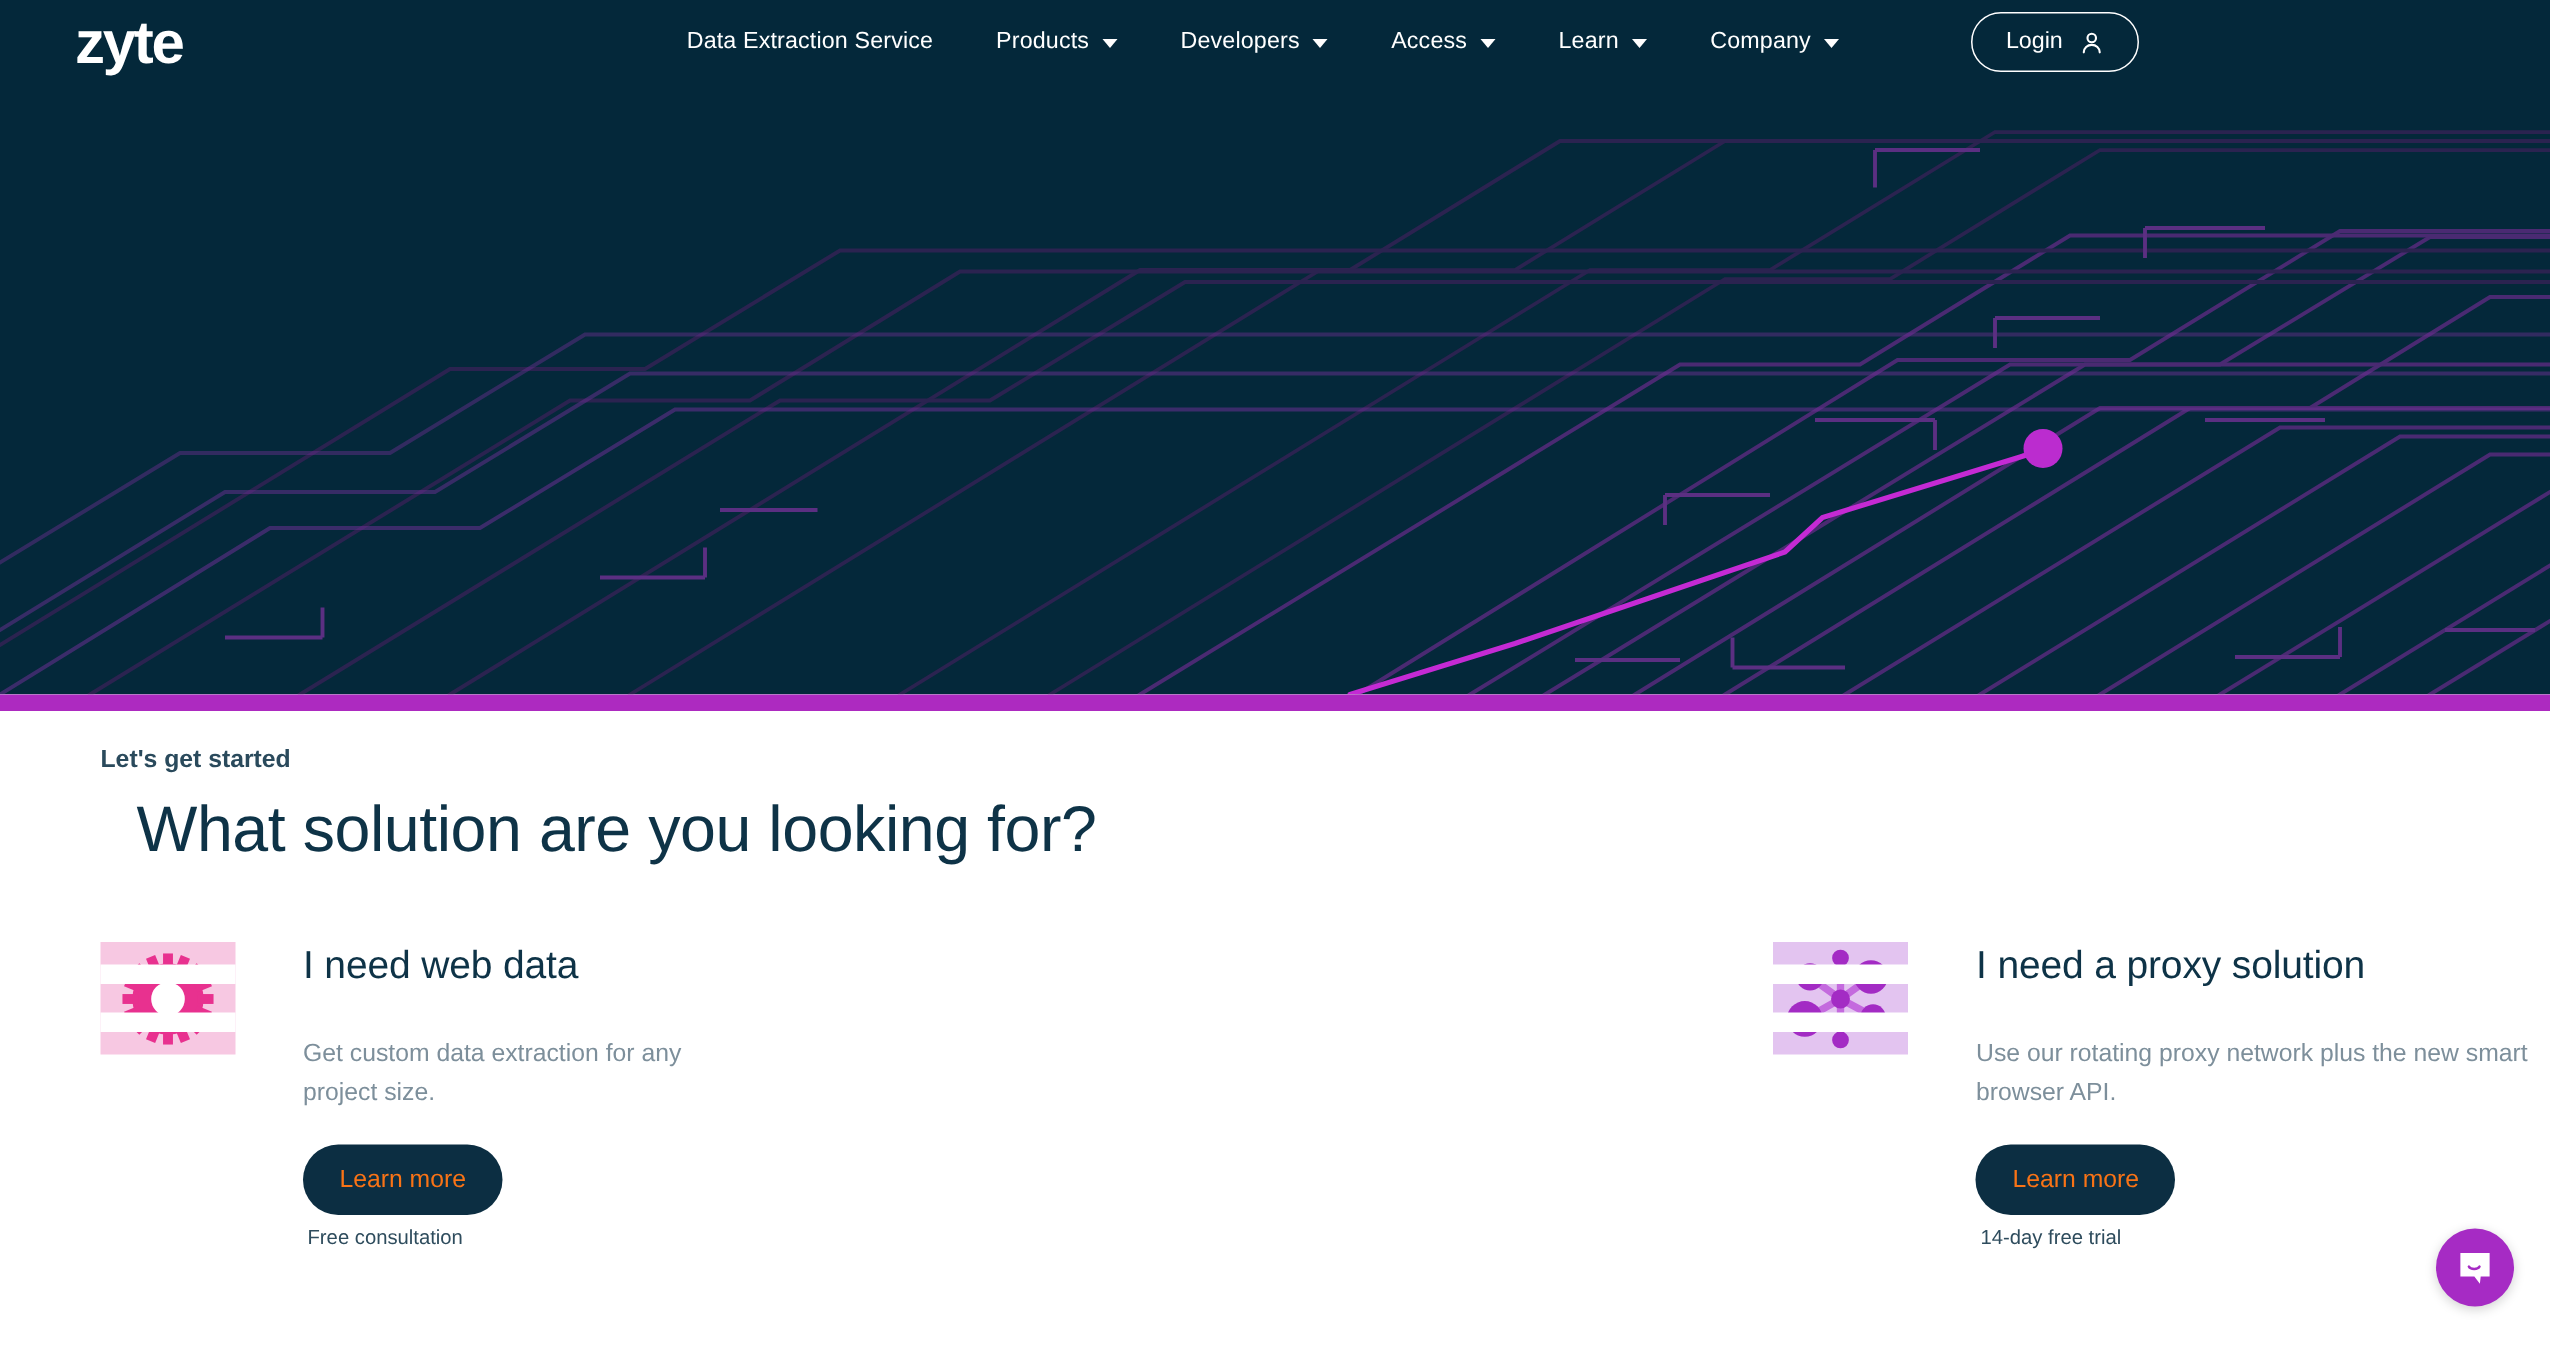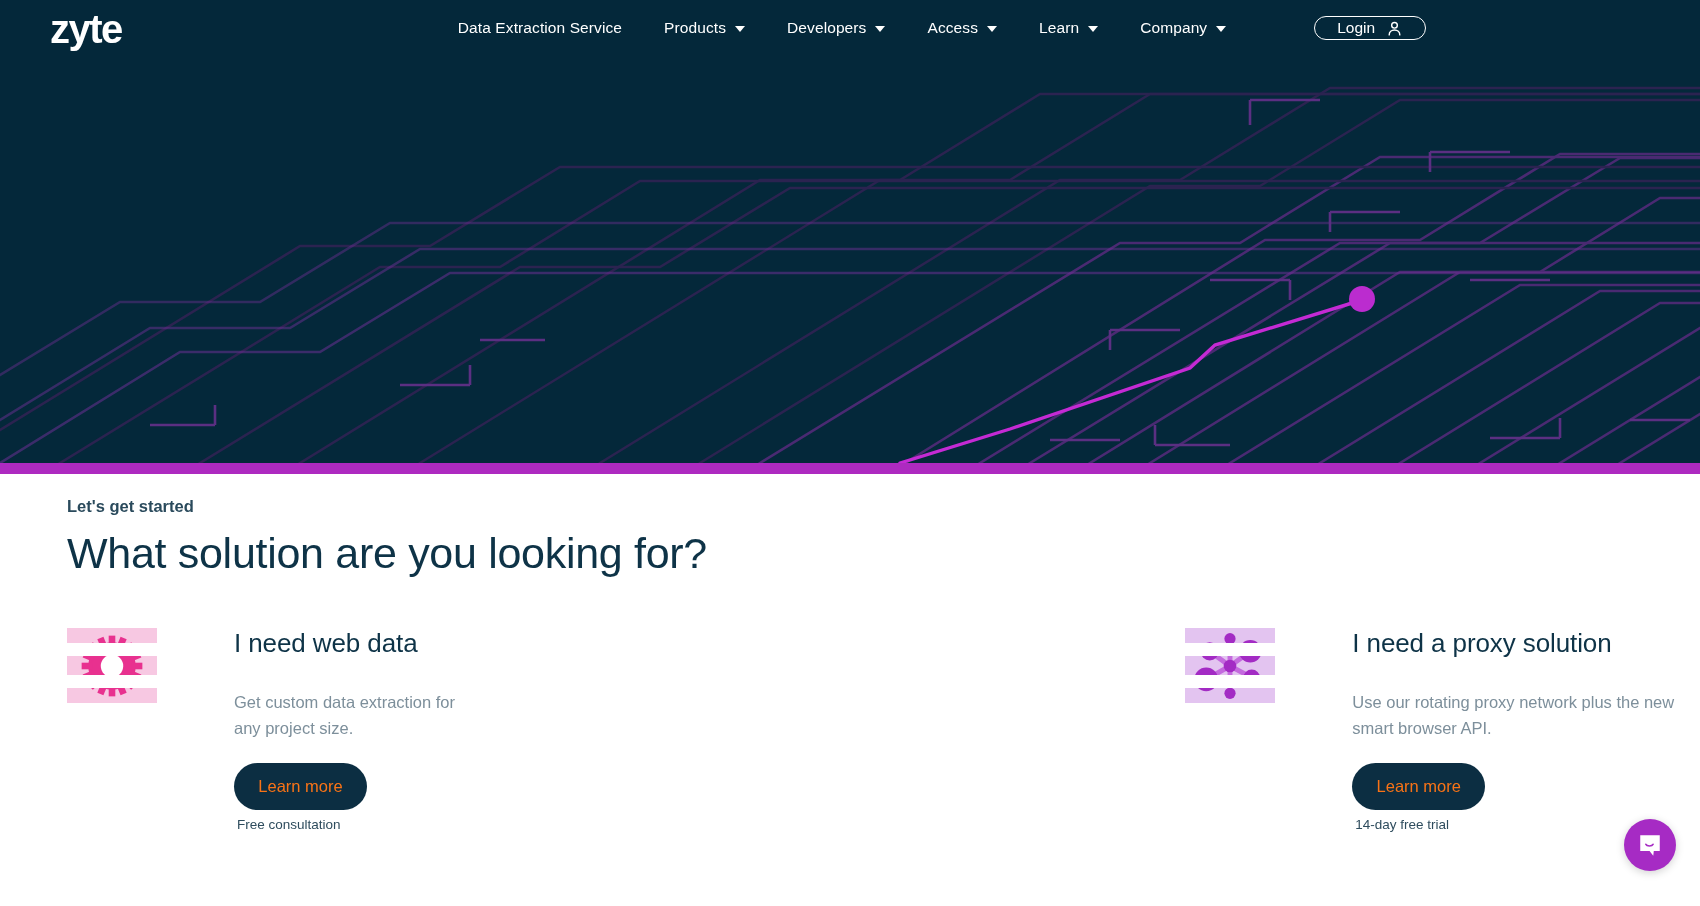--- a/index.html
+++ b/index.html
@@ -77,21 +77,21 @@
     display: inline-block;
     margin-top: 2px;
   }
   .login-btn {
     margin-left: 46px;
     display: flex;
     align-items: center;
     justify-content: center;
     gap: 11px;
     width: 112px;
-    height: 24px;
+    height: 40px;
     border: 1.4px solid #ffffff;
     border-radius: 22px;
     color: #ffffff;
     font-size: 15.5px;
     cursor: pointer;
     background: transparent;
   }
 
   
   .hero-copy {
@@ -153,27 +153,28 @@
     color: #2a4a5c;
     font-size: 16.5px;
     font-weight: 700;
   }
   .section-title {
     margin-top: 13px;
     color: #0e3347;
     font-size: 43px;
     font-weight: 300;
     letter-spacing: -.3px;
+    margin-left: 24px;
   }
 
   .cards {
     display: flex;
     margin-top: 50px;
   }
-  .card { display: flex; gap: 32px; }
+  .card { display: flex; }
   .card:nth-child(2) { margin-left: 702px; }
 
   .card-icon {
     width: 90px; height: 75px;
     flex: 0 0 auto;
     position: relative;
   }
   .icon-tile {
     position: absolute;
     inset: 0;

